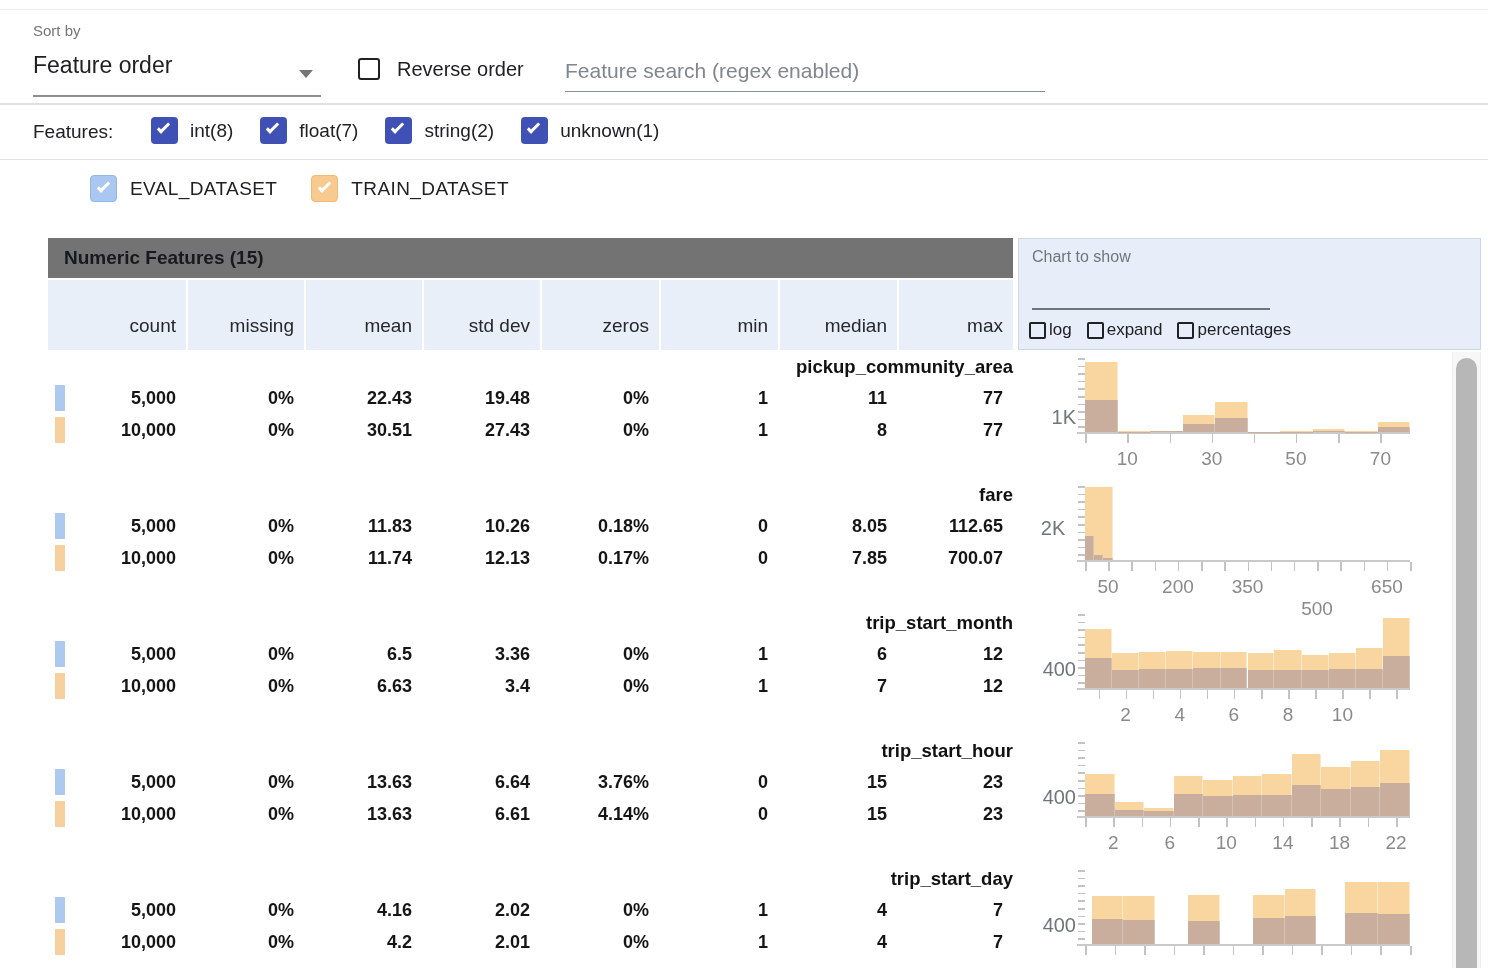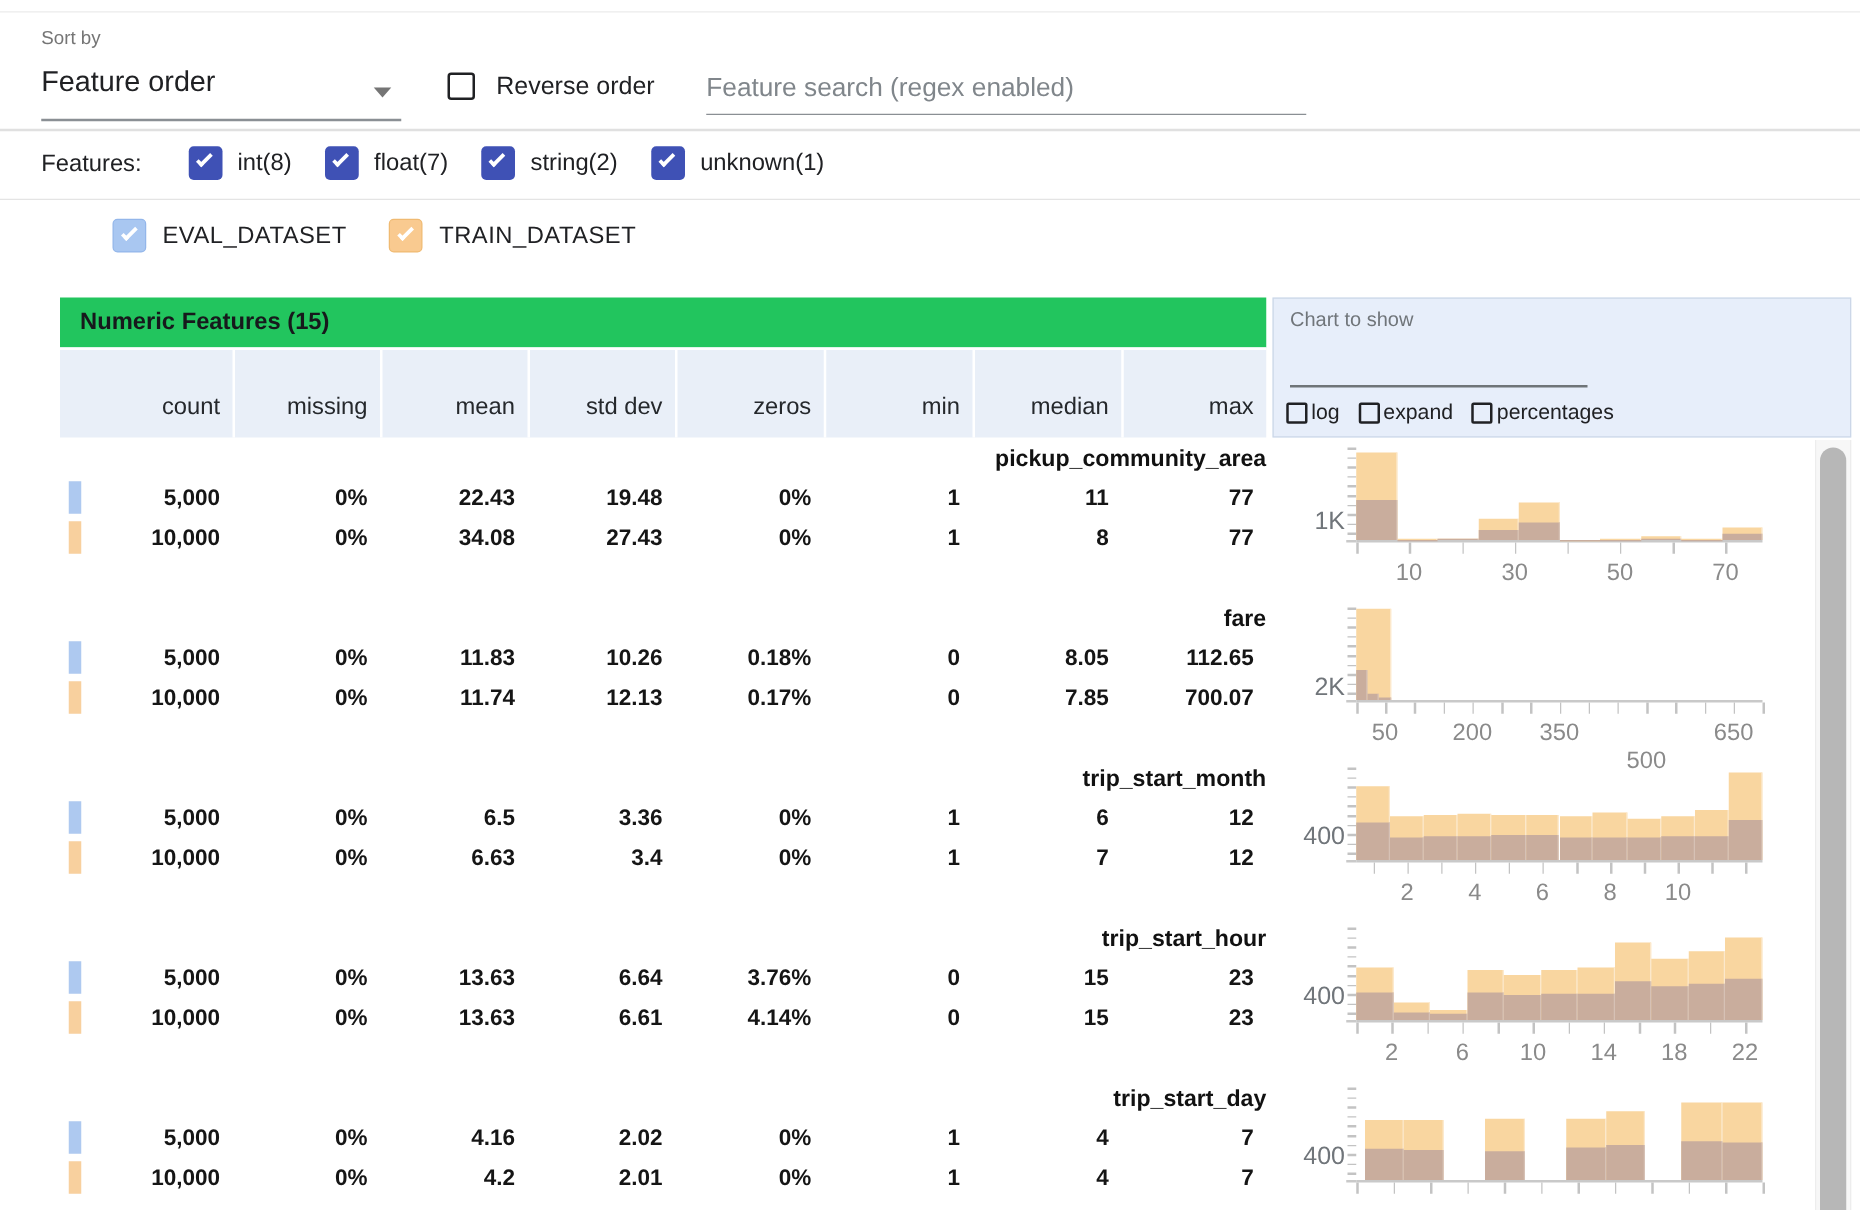--- a/index.html
+++ b/index.html
@@ -39,21 +39,21 @@
   .check { position:absolute; left:6px; top:7px; width:13px; height:6px; border-left:3px solid #fff; border-bottom:3px solid #fff; transform:rotate(-45deg); }
   .type-label { margin-left:12px; font-size:19px; }
 
   
   .dataset-legend { position:absolute; left:90px; top:175px; display:flex; gap:34px; align-items:center; }
   .legend-item { display:flex; align-items:center; cursor:pointer; }
   .cb-big { width:27px; height:27px; border-radius:4px; position:relative; flex:none; border:1px solid transparent; }
   .legend-label { margin-left:13px; font-size:19px; letter-spacing:0.4px; }
 
   
-  .table-title-band { position:absolute; left:48px; top:238px; width:965px; height:40px; background:#22c55e; line-height:40px; padding-left:16px; font-size:19px; font-weight:bold; color:#17191c; }
+  .table-title-band { position:absolute; left:48px; top:238px; width:965px; height:40px; background:#737373; line-height:40px; padding-left:16px; font-size:19px; font-weight:bold; color:#17191c; }
   .col-band { position:absolute; left:48px; top:278px; width:965px; height:72px; background:#e9eff8; border-top:2px solid #fff; display:grid; grid-template-columns:138px 118px 118px 118px 119px 119px 119px 116px; }
   .col-h { display:flex; align-items:flex-end; justify-content:flex-end; padding:0 10px 13px 0; font-size:19px; color:#25282c; }
   .col-h + .col-h { border-left:2px solid #fff;padding-left:44px; }
 
   
   .chart-panel { position:absolute; left:1018px; top:238px; width:463px; height:112px; background:#e7eefa; border:1px solid #ccd7e8; }
   .chart-panel-label { position:absolute; left:13px; top:9px; font-size:16px; color:#70757a; }
   .chart-select { position:absolute; left:13px; top:33px; width:238px; height:34px; cursor:pointer; }
   .chart-select-value { font-size:21px; color:#202124; }
   .chart-underline { position:absolute; left:13px; top:69px; width:238px; height:1.5px; background:#6f7478; }
@@ -191,21 +191,21 @@
         <div class="cell">22.43</div>
         <div class="cell">19.48</div>
         <div class="cell">0%</div>
         <div class="cell">1</div>
         <div class="cell">11</div>
         <div class="cell">77</div>
       </div>
       <div class="data-row">
         <div class="cell">10,000<div class="swatch" style="background: rgb(248, 208, 158);"></div></div>
         <div class="cell">0%</div>
-        <div class="cell">34.08</div>
+        <div class="cell">30.51</div>
         <div class="cell">27.43</div>
         <div class="cell">0%</div>
         <div class="cell">1</div>
         <div class="cell">8</div>
         <div class="cell">77</div>
       </div>
     </div>
     <div class="feature-block">
       <div class="feature-name">fare</div>
       <div class="data-row">
@@ -341,21 +341,21 @@
         <div class="xt" style="left: 210.925px;"></div>
         <div class="xt" style="left: 253.175px;"></div>
         <div class="xt" style="left: 295.425px;"></div>
       </div>
       <div class="xlabel" style="left: 97.25px;">10</div>
       <div class="xlabel" style="left: 181.75px;">30</div>
       <div class="xlabel" style="left: 265.925px;">50</div>
       <div class="xlabel" style="left: 350.425px;">70</div>
     </div>
     <div class="chart-block">
-      <div class="ylabel" style="top: 59px;">2K</div>
+      <div class="ylabel" style="top: 37px; text-align: center;">2K</div>
       <div class="plot">
         <div class="yt" style="top: 0px;"></div>
         <div class="yt" style="top: 7.6px;"></div>
         <div class="yt" style="top: 15.2px;"></div>
         <div class="yt" style="top: 22.8px;"></div>
         <div class="yt" style="top: 30.4px;"></div>
         <div class="yt" style="top: 38px;"></div>
         <div class="yt" style="top: 45.6px;"></div>
         <div class="yt" style="top: 53.2px;"></div>
         <div class="yt" style="top: 60.8px;"></div>

